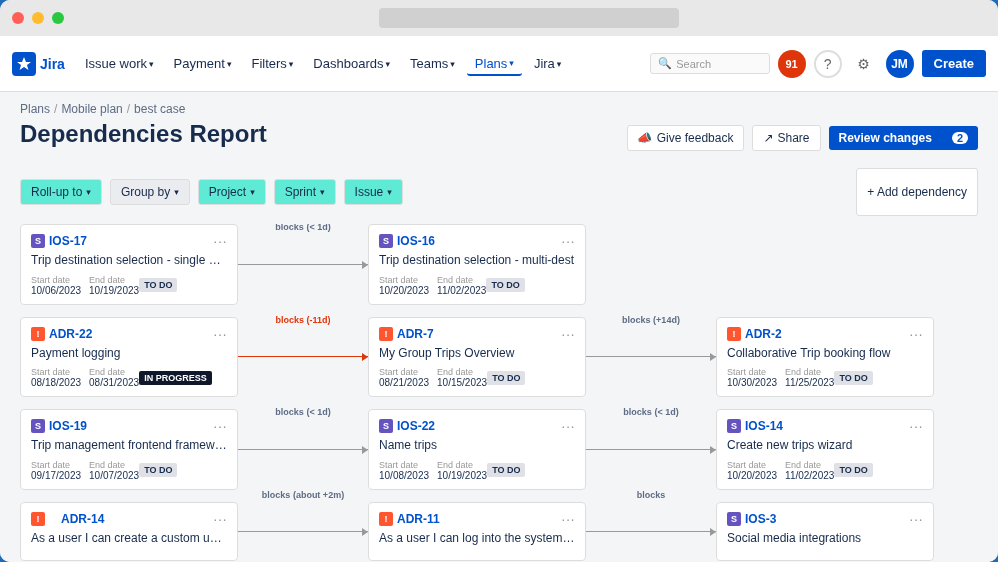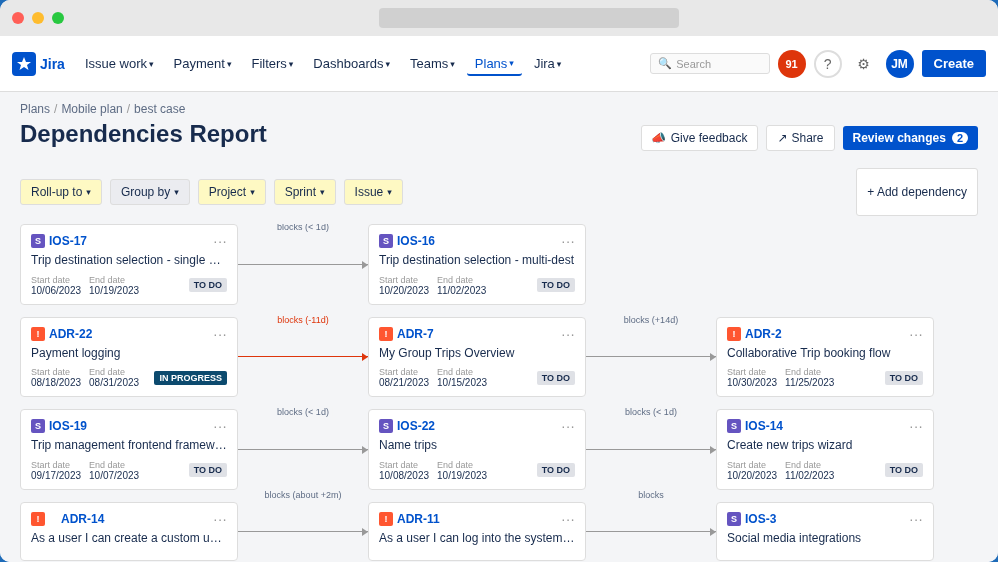--- a/index.html
+++ b/index.html
@@ -131,40 +131,40 @@
     .give-feedback-btn, .share-btn {
       display: flex; align-items: center; gap: 4px;
       padding: 5px 10px; border: 1px solid #ddd;
       border-radius: 3px; background: white;
       font-size: 12px; color: #172b4d; cursor: pointer;
     }
     .review-btn {
       background: #0052cc; color: white;
       border: none; border-radius: 3px;
       padding: 5px 10px; font-size: 12px; font-weight: 600;
-      cursor: pointer; display: flex; align-items: center; gap: 6px;
+      cursor: pointer; display: flex; align-items: center; gap: 20px;
     }
     .review-badge {
       background: #fff;
       color: #0052cc;
       border-radius: 8px;
       padding: 0 5px;
       font-size: 11px;
       font-weight: bold;
     }
     
     .toolbar {
       display: flex; align-items: center; gap: 8px;
       padding: 4px 20px 8px;
       flex-shrink: 0;
     }
     .toolbar-btn {
       display: flex; align-items: center; gap: 4px;
       padding: 5px 10px; border: 1px solid #ddd;
-      border-radius: 3px; background: #fef9c3;
+      border-radius: 3px; background: #5eead4;
       font-size: 12px; color: #172b4d; cursor: pointer;
     }
     .toolbar-btn.active, .toolbar-btn:hover { background: #ebecf0; }
     .toolbar-btn .chevron { font-size: 9px; }
     .add-dep-btn {
       margin-left: auto;
       display: flex; align-items: center; gap: 4px;
       padding: 16px 10px; border: 1px solid #ddd;
       border-radius: 3px; background: white;
       font-size: 12px; color: #172b4d; cursor: pointer;
@@ -205,34 +205,34 @@
     .card-type-icon.ios { background: #6554c0; }
     .card-type-icon.adr { background: #ff5630; }
     .card-more { color: #999; font-size: 14px; cursor: pointer; }
     .card-title {
       font-size: 12px; color: #172b4d;
       margin-bottom: 6px;
       line-height: 1.3;
       white-space: nowrap; overflow: hidden; text-overflow: ellipsis;
     }
     .card-footer {
-      display: flex; align-items: center; justify-content: space-between;
+      display: flex; align-items: center; 
     }
     .card-dates {
       display: flex; gap: 8px;
     }
     .card-date-group { display: flex; flex-direction: column; }
     .card-date-label { font-size: 9px; color: #999; }
     .card-date-val { font-size: 10px; color: #172b4d; }
     .status-badge {
       font-size: 9px; font-weight: 700; border-radius: 2px;
       padding: 2px 5px;
     }
     .status-todo { background: #dfe1e6; color: #172b4d; }
-    .status-inprogress { background: #0c4a6e; color: white; }
+    .status-inprogress { background: #0f172a; color: white; }
     
     .group-label {
       font-size: 13px; font-weight: 600; color: #172b4d;
       margin-bottom: 6px; margin-top: 4px;
     }
     
     .arrow-connector {
       display: flex; align-items: center;
       width: 118px; flex-shrink: 0;
       position: relative;
@@ -253,20 +253,21 @@
     }
     .arrow-line-red { background: #de350b; }
     .arrow-line-red::after { border-left-color: #de350b; }
     .conn-tag {
       position: absolute;
       top: -18px; left: 50%; transform: translateX(-50%);
       font-size: 9px; color: #5e6c84;
       white-space: nowrap;
       background: #f4f5f7;
       padding: 1px 3px;
+      font-weight: bold;
     }
     .conn-tag-red { color: #de350b; }
   </style>
 </head>
 <body>
 
 <div class="window">
 
   <div class="titlebar">
     <div class="titlebar-btn btn-close"></div>

